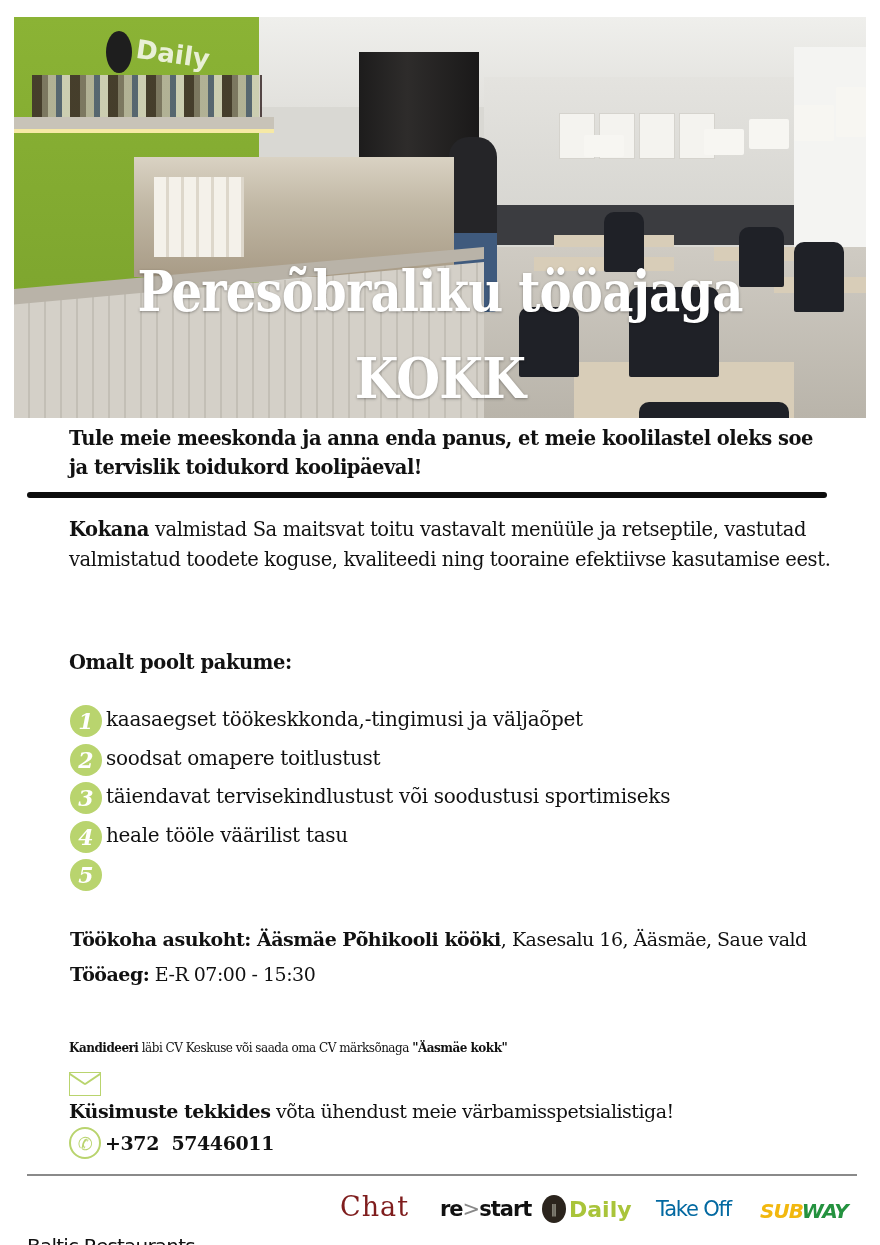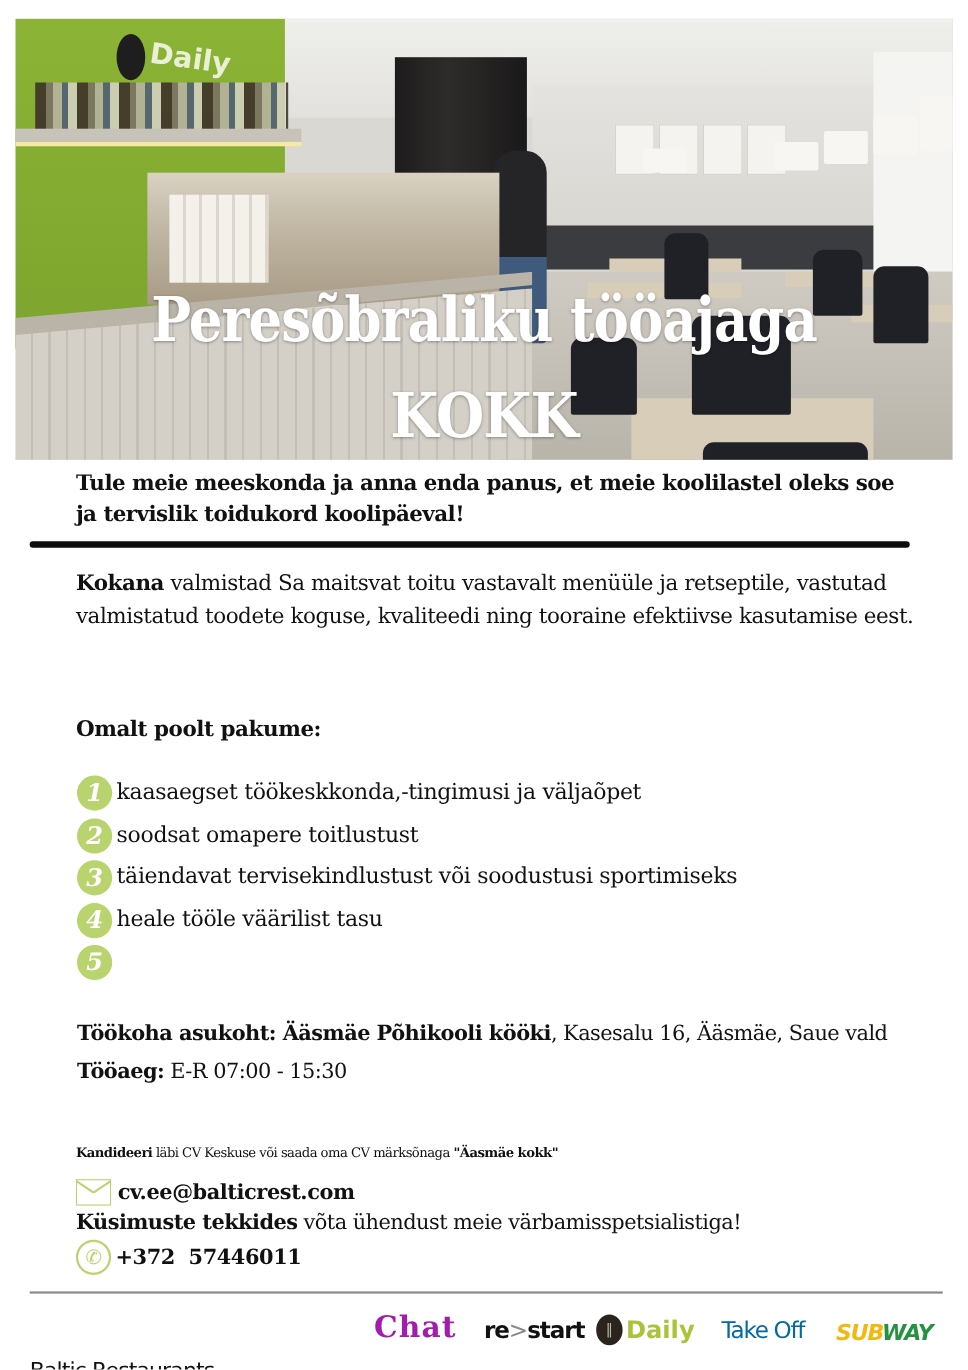--- a/index.html
+++ b/index.html
@@ -68,21 +68,21 @@
   .mail-icon::before { left: -3px; transform-origin: left; transform: rotate(34deg); }
   .mail-icon::after { right: -3px; transform-origin: right; transform: rotate(-34deg); }
   .phone-icon { width: 32px; height: 32px; border-radius: 50%; border: 2px solid #b9d46e; color: #b9d46e; font-size: 18px;
     display: flex; align-items: center; justify-content: center; margin-right: 4px; font-family: "DejaVu Sans", sans-serif; }
   .questions { position: absolute; left: 69px; top: 1100px; font-size: 19px; letter-spacing: -0.5px; white-space: nowrap; }
 
   
   .footer-rule { position: absolute; left: 27px; top: 1174px; width: 830px; height: 2px; background: #8a8a8a; }
   .brand { position: absolute; top: 1196px; font-family: "DejaVu Sans", sans-serif; white-space: nowrap; }
   .brand.baltic { left: 27px; font-size: 20px; color: #111; letter-spacing: -0.8px; top: 1234px; }
-  .brand.chat { left: 340px; font-size: 27px; color: #a21caf; font-weight: bold; font-family: "DejaVu Serif", serif; top: 1191px; letter-spacing: 1px; }
+  .brand.chat { left: 340px; font-size: 27px; color: #7f1d1d; font-weight: normal; font-family: "DejaVu Serif", serif; top: 1191px; letter-spacing: 1px; }
   .brand.restart { left: 440px; font-size: 21px; color: #111; font-weight: bold; letter-spacing: -1px; top: 1197px; }
   .brand.restart .gt { color: #888; font-weight: normal; }
   .brand.daily { left: 542px; top: 1195px; display: flex; align-items: center; }
   .brand.daily .badge { width: 24px; height: 28px; border-radius: 50%; background: #2b241d; color: #b3b3a6; font-size: 13px;
     display: flex; align-items: center; justify-content: center; margin-right: 3px; }
   .brand.daily .word { font-size: 22px; font-weight: bold; color: #a9c43a; }
   .brand.takeoff { left: 656px; font-size: 21px; color: #0369a1; letter-spacing: -1.2px; top: 1197px; }
   .brand.subway { left: 760px; top: 1199px; font-size: 20px; font-weight: bold; font-style: italic; letter-spacing: -1px; }
   .brand.subway .sub { color: #f2b80f; }
   .brand.subway .way { color: #24923f; }
@@ -171,21 +171,20 @@
 </div>
 <div class="hours">
   <b>Tööaeg:</b><span> E-R 07:00 - 15:30</span>
 </div>
 
 <div class="apply">
   <b>Kandideeri</b><span> läbi CV Keskuse või saada oma CV märksõnaga </span><b>"Äasmäe kokk"</b>
 </div>
 <div class="contact-row email">
   <span class="mail-icon"></span>
-  <b>cv.ee@balticrest.com</b>
 </div>
 <div class="questions">
   <b>Küsimuste tekkides</b><span> võta ühendust meie värbamisspetsialistiga!</span>
 </div>
 <div class="contact-row phone">
   <span class="phone-icon">✆</span>
   <b style="white-space:pre;">+372  57446011</b>
 </div>
 
 <div class="footer-rule"></div>

